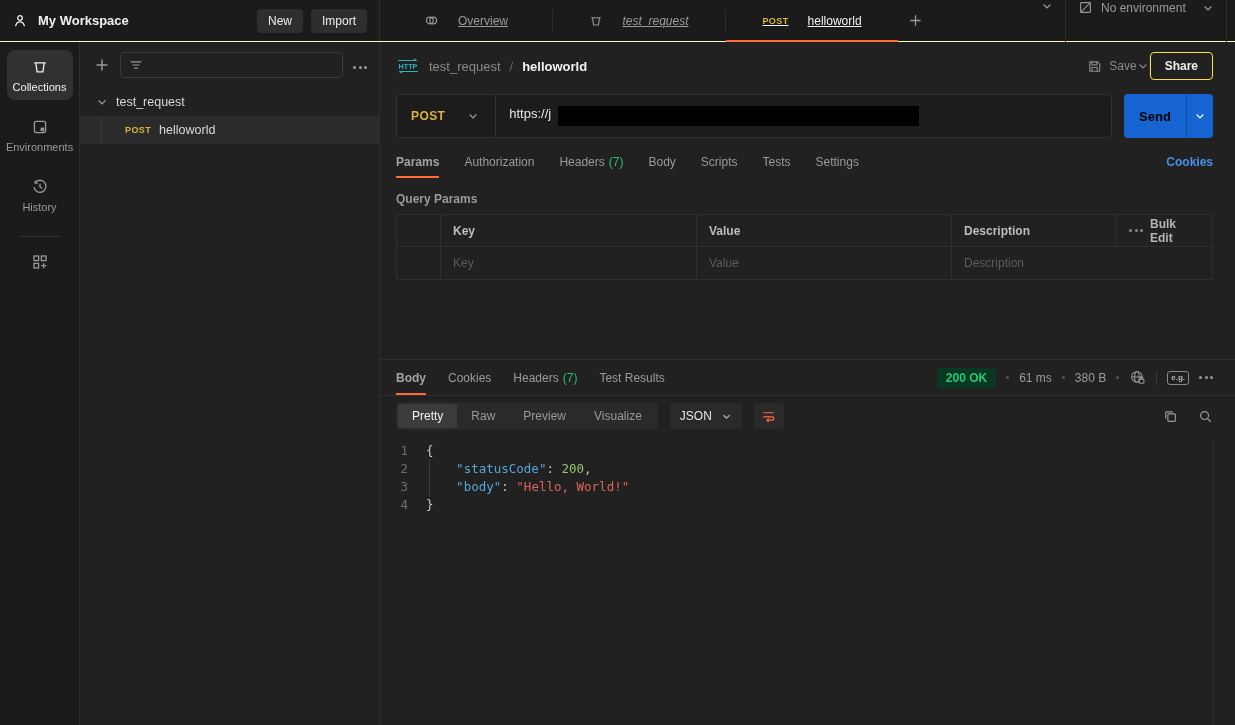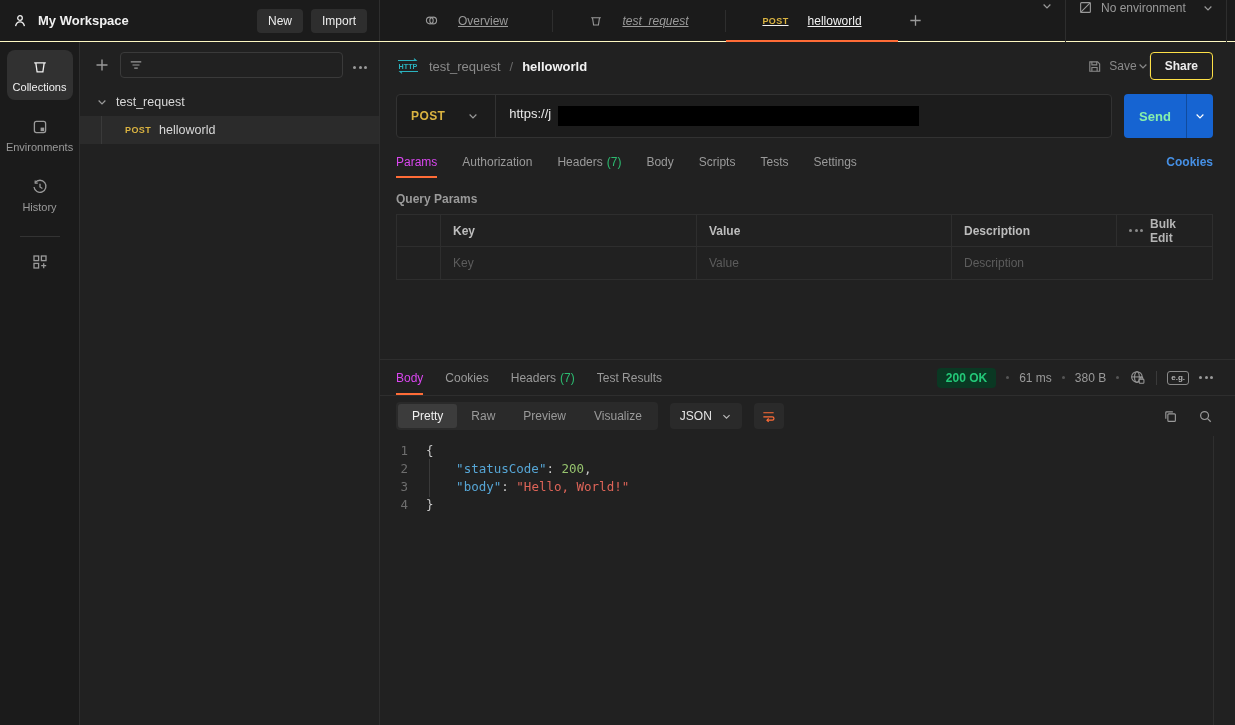--- a/index.html
+++ b/index.html
@@ -76,26 +76,26 @@
   .hdr-vsep { width:1px; height:20px; background:#333; }
   .share-btn { background:transparent; border:1px solid #fde047; color:#ededed; border-radius:4px; padding:6px 14px; font-size:12px; font-weight:600; font-family:inherit; cursor:pointer; }
 
   .url-row { height:56px; flex:none; display:flex; align-items:center; padding:0 22px 4px 16px; gap:12px; }
   .url-box { flex:1; height:44px; background:#1c1c1c; border:1px solid #323232; border-radius:4px; display:flex; align-items:center; min-width:0; }
   .method-select { display:flex; align-items:center; gap:22px; padding:0 16px 0 14px; height:100%; border-right:1px solid #323232; cursor:pointer; flex:none; }
   .method-label { font-size:12px; font-weight:700; letter-spacing:.4px; color:var(--method-post,#dab341); }
   .url-input { flex:1; display:flex; padding-left:13px; gap:7px; min-width:0; color:#e8e8e8; font-size:13px; cursor:text; }
   .url-redaction { width:476px; max-width:60%; height:20px; background:#000; flex:none; }
   .send-split { display:flex; flex:none; height:44px; border-radius:4px; overflow:hidden; }
-  .send-btn { background:var(--send-blue,#1664d2); color:#86efac; border:none; font-size:13px; font-weight:700; font-family:inherit; padding:0 14px; width:62px; cursor:pointer; }
+  .send-btn { background:var(--send-blue,#1664d2); color:#000000; border:none; font-size:13px; font-weight:700; font-family:inherit; padding:0 14px; width:62px; cursor:pointer; }
   .send-chev { background:var(--send-blue,#1664d2); border:none; border-left:1px solid rgba(0,0,0,.25); color:#fff; width:27px; display:flex; align-items:center; justify-content:center; cursor:pointer; }
 
   .req-tabs { height:32px; flex:none; display:flex; align-items:center; gap:25px; padding:0 22px 0 16px; }
   .rtab { position:relative; height:100%; display:flex; align-items:center; gap:4px; color:#9a9a9a; font-size:12px; cursor:pointer; }
-  .rtab.active { color:#d946ef; }
+  .rtab.active { color:#a3a3a3;font-weight:bold; }
   .rtab.active::after { content:''; position:absolute; left:0; right:0; bottom:0; height:2px; background:var(--accent,#ff6c37); }
   .tab-count { color:var(--count-green,#2cbb70); }
   .cookies-link { margin-left:auto; color:var(--link-blue,#4690e5); font-size:12px; font-weight:600; cursor:pointer; }
 
   .qp-title { flex:none; padding:14px 16px 8px; color:#9a9a9a; font-size:12px; font-weight:600; }
   .qp-table { flex:none; margin:0 22px 0 16px; border:1px solid #2e2e2e; display:grid; grid-template-columns:44px 256px 255px 1fr 95px; }
   .qp-cell { height:32px; display:flex; align-items:center; padding:0 12px; border-right:1px solid #2e2e2e; border-bottom:1px solid #2e2e2e; min-width:0; }
   .qp-cell.last { border-right:none; }
   .qp-cell.nob { border-bottom:none; }
   .qp-head { color:#bdbdbd; font-weight:600; font-size:12px; }

